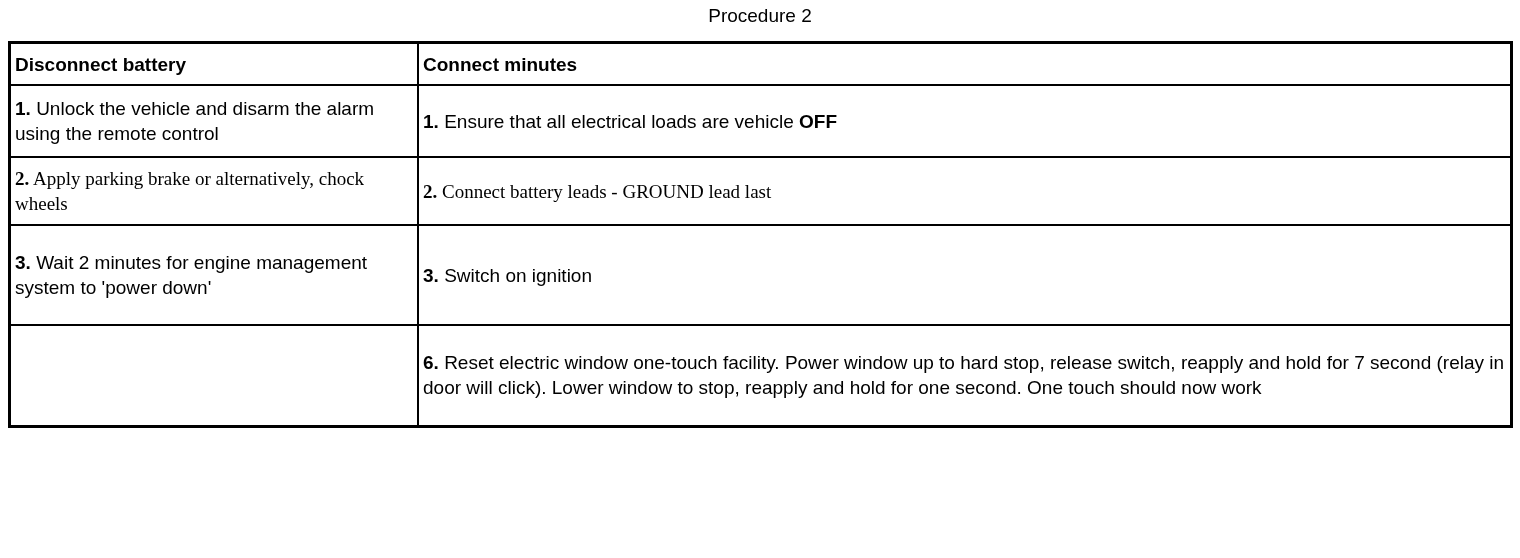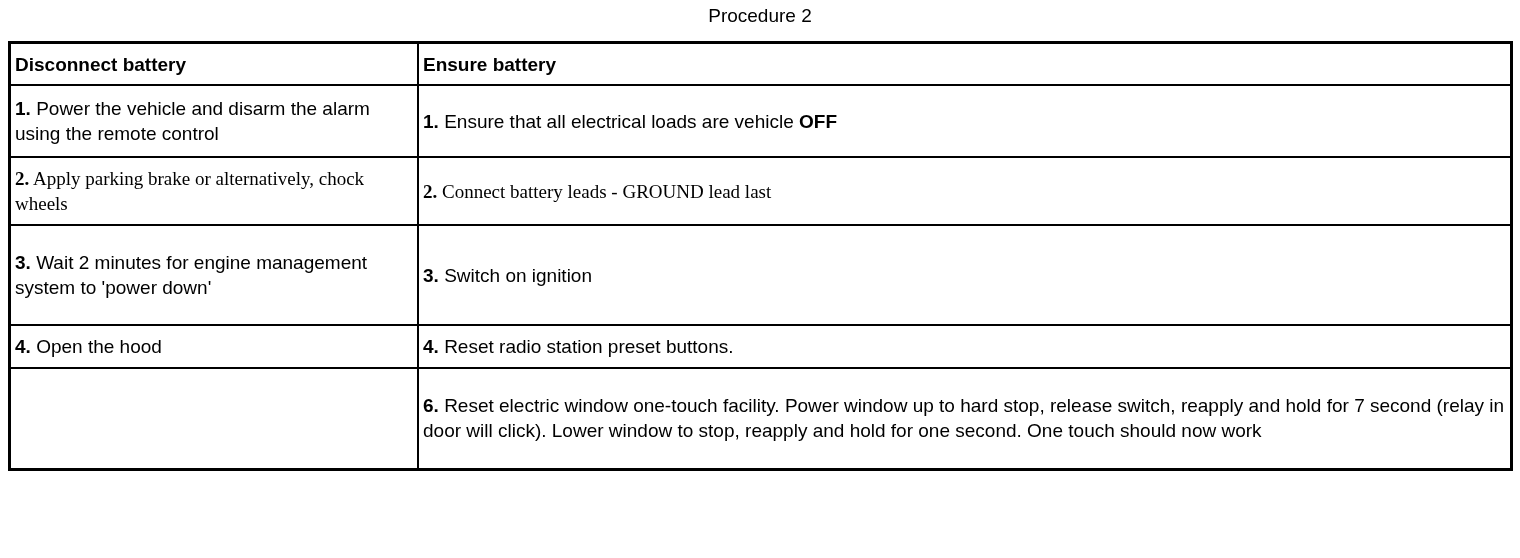--- a/index.html
+++ b/index.html
@@ -64,39 +64,35 @@
 <body>
 
 <div class="page">
 
   <div class="doc-title">Procedure 2</div>
 
   <table class="proc-table">
     <thead>
       <tr>
         <th class="col-left">Disconnect battery</th>
-        <th class="col-right">Ensure battery</th>
+        <th class="col-right">Connect minutes</th>
       </tr>
     </thead>
     <tbody>
       <tr class="r1">
-        <td class="col-left"><span class="num">1.</span> <span>Power the vehicle and disarm the alarm using the remote control</span></td>
+        <td class="col-left"><span class="num">1.</span> <span>Unlock the vehicle and disarm the alarm using the remote control</span></td>
         <td class="col-right"><span class="num">1.</span> <span>Ensure that all electrical loads are vehicle</span> <span class="bold-seg">OFF</span></td>
       </tr>
       <tr class="r2">
         <td class="col-left"><span class="num">2.</span> <span>Apply parking brake or alternatively, chock wheels</span></td>
         <td class="col-right"><span class="num">2.</span> <span>Connect battery leads - GROUND lead last</span></td>
       </tr>
       <tr class="r3">
         <td class="col-left"><span class="num">3.</span> <span>Wait 2 minutes for engine management system to 'power down'</span></td>
         <td class="col-right"><span class="num">3.</span> <span>Switch on ignition</span></td>
-      </tr>
-      <tr class="r4">
-        <td class="col-left"><span class="num">4.</span> <span>Open the hood</span></td>
-        <td class="col-right"><span class="num">4.</span> <span>Reset radio station preset buttons.</span></td>
       </tr>
       <tr class="r6">
         <td class="col-left"><span class="num"></span><span></span></td>
         <td class="col-right"><span class="num">6.</span> <span>Reset electric window one-touch facility. Power window up to hard stop, release switch, reapply and hold for 7 second (relay in door will click). Lower window to stop, reapply and hold for one second. One touch should now work</span></td>
       </tr>
     </tbody>
   </table>
 
 </div>
 

